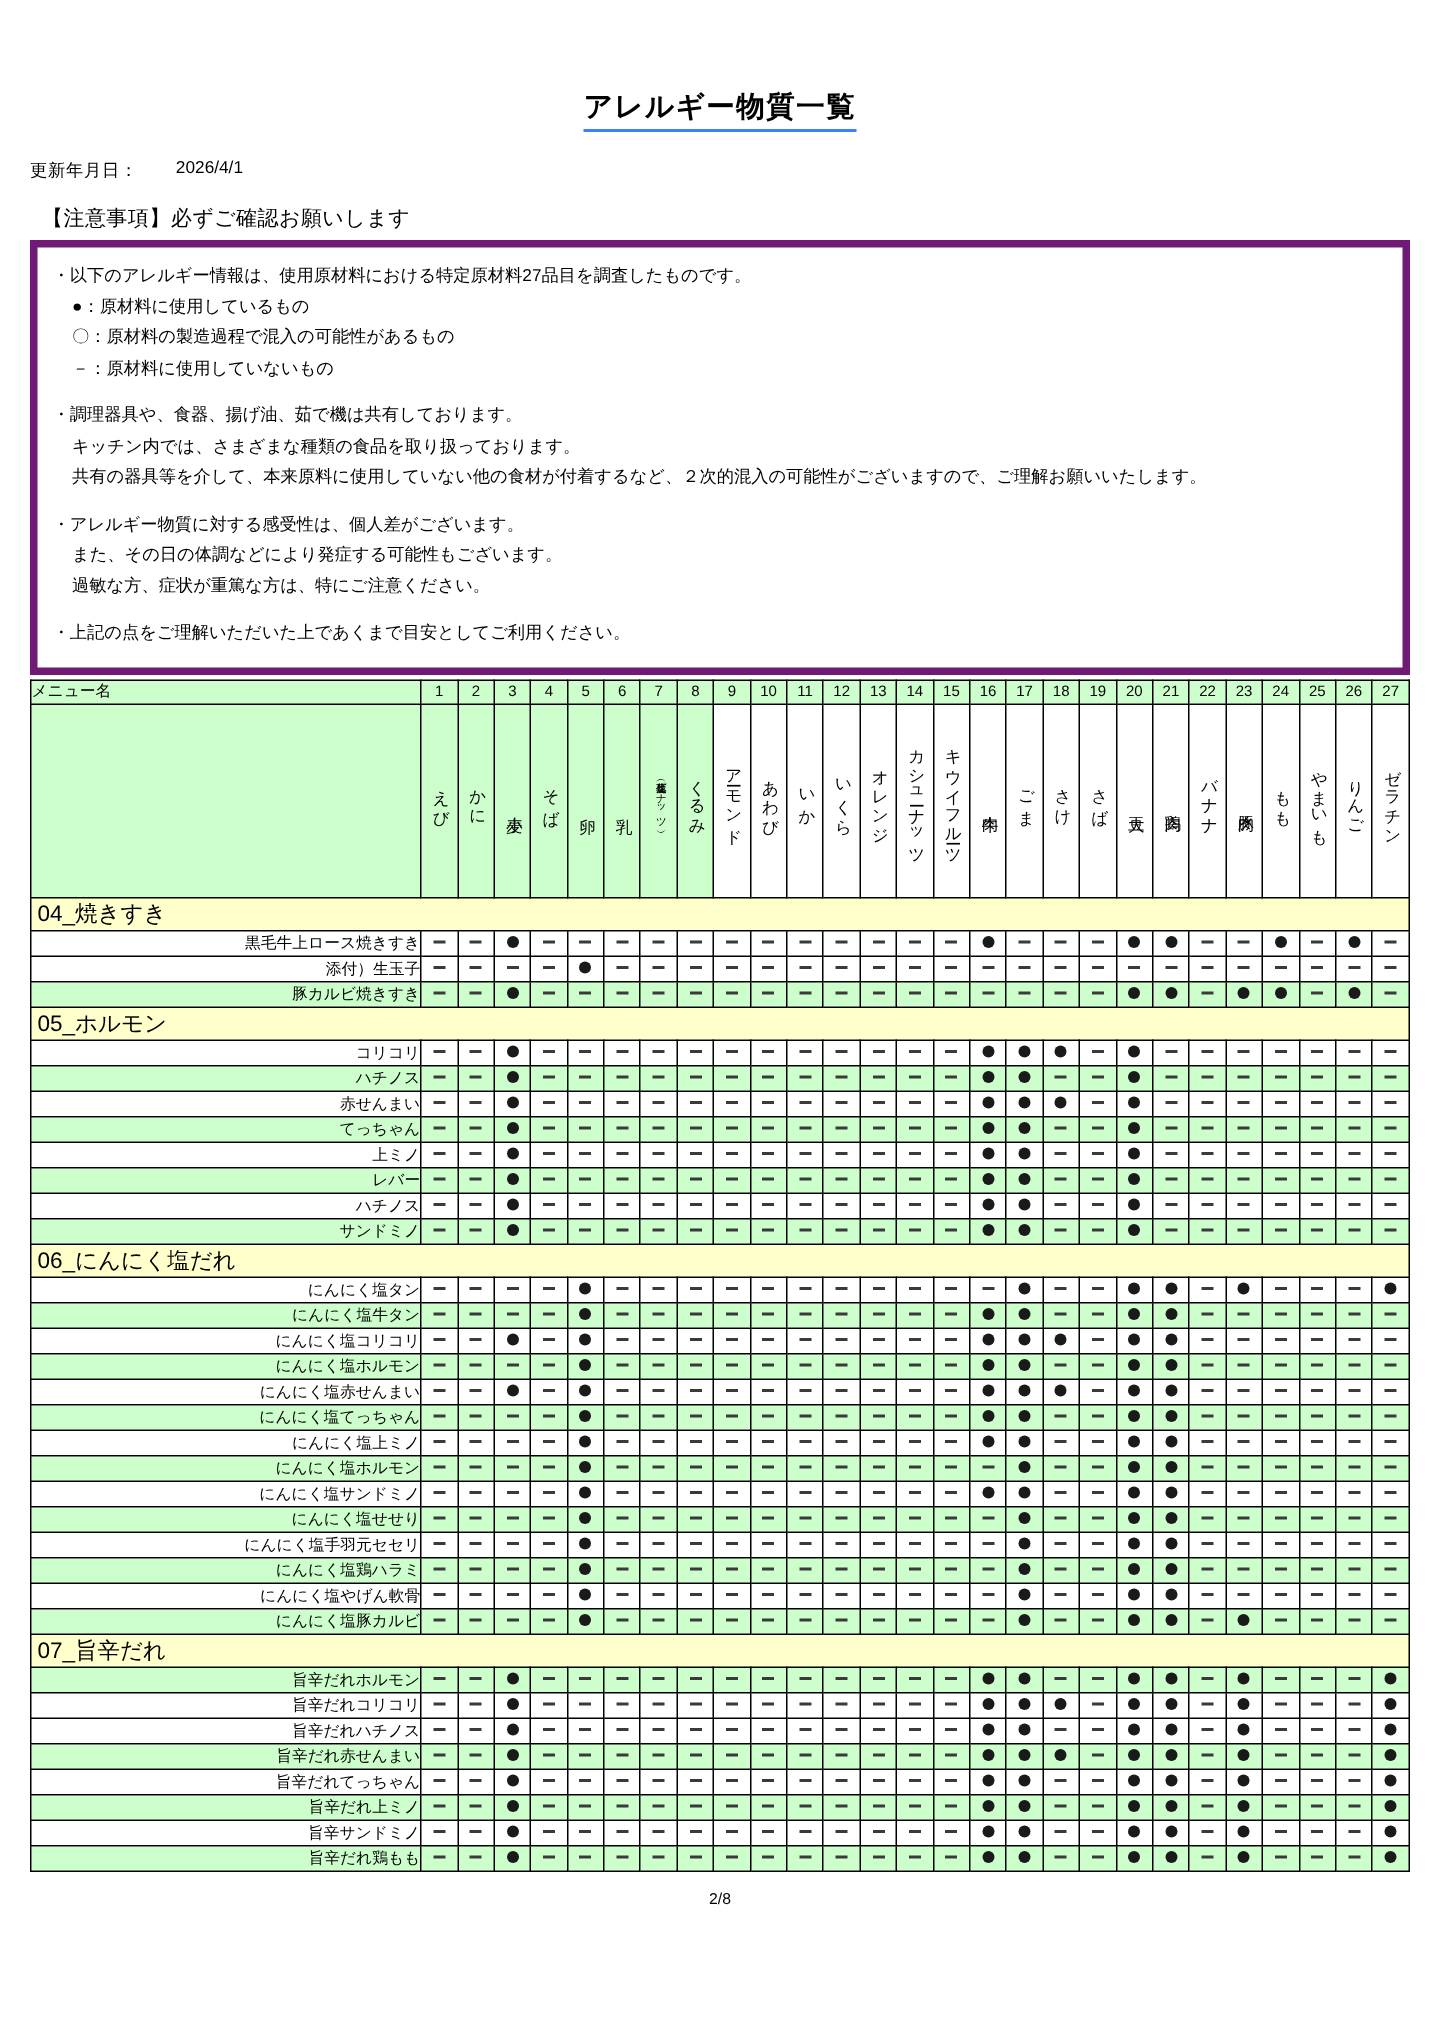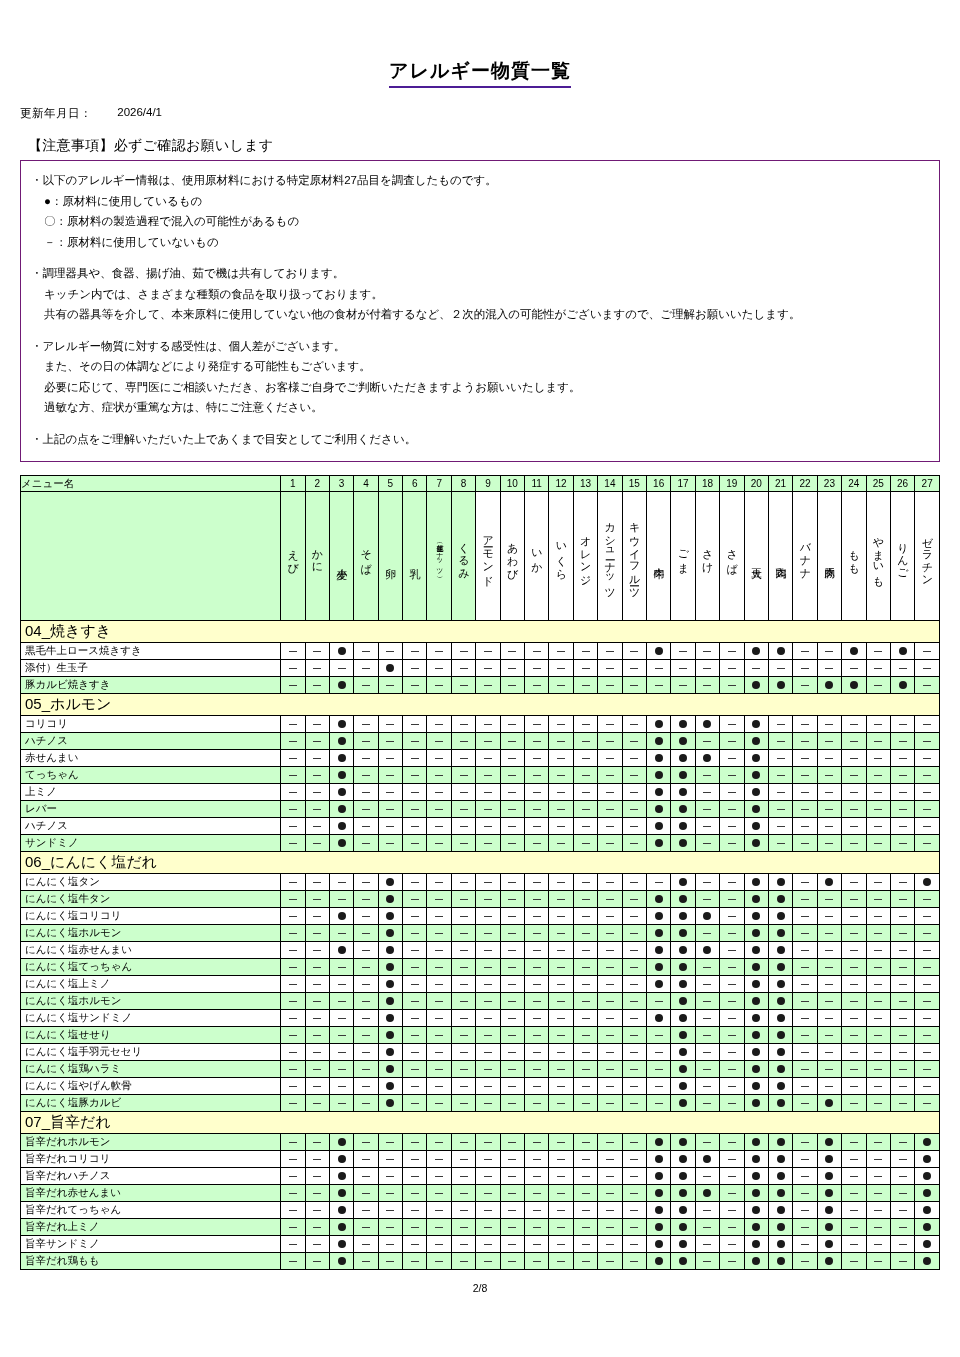--- a/index.html
+++ b/index.html
@@ -6,50 +6,50 @@
   body{
     width:960px;height:1357px;background:#ffffff;
     font-family:"Liberation Sans","DejaVu Sans",sans-serif;
     color:#000;-webkit-font-smoothing:none;
   }
   .page{position:relative;width:960px;height:1357px;box-sizing:border-box;padding:0 20px;}
 
   
   .title-wrap{text-align:center;padding-top:58px;}
   .title{display:inline-block;font-size:19px;font-weight:bold;letter-spacing:1px;
-         border-bottom:2px solid #4c1d95;padding-bottom:2px;}
+         border-bottom:2px solid #3b82f6;padding-bottom:2px;}
   .updated{display:flex;gap:6px;margin-top:18px;padding-right:22px;font-size:11.5px;}
   .updated .lbl{letter-spacing:.5px;}
   .updated .val{min-width:64px;text-align:right;}
 
   
   .notice-head{margin:16px 0 5px 8px;font-size:14px;letter-spacing:.3px;}
-  .notice-box{border:1px solid #701a75;padding:9px 10px 12px 10px;font-size:11.5px;line-height:20.5px;}
+  .notice-box{border:5px solid #701a75;padding:9px 10px 12px 10px;font-size:11.5px;line-height:20.5px;}
   .nl{white-space:pre;}
   .nl.ind1{padding-left:13px;}
   .nl.gap{height:11px;}
 
   
-  table.allergen{border-collapse:collapse;margin-top:13px;width:920px;table-layout:fixed;}
+  table.allergen{border-collapse:collapse;margin-top:3px;width:920px;table-layout:fixed;}
   table.allergen td,table.allergen th{border:1px solid #000;padding:0;font-weight:normal;}
 
   col.menu{width:260px;}
   col.num{width:24.4px;}
 
   .th-menu{background:#ccffcc;text-align:left;font-size:10.5px;padding:1px 0 1px 4px;height:15px;}
   .th-num{background:#ccffcc;text-align:center;font-size:10px;height:15px;}
   .th-name{height:128px;background:#ffffff;text-align:center;vertical-align:middle;
            font-size:11px;line-height:12.5px;}
   .th-name.g{background:#ccffcc;}
   .vt{writing-mode:vertical-rl;text-orientation:upright;display:inline-block;
       letter-spacing:.5px;white-space:nowrap;}
   .vt.small{font-size:7px;letter-spacing:0px;}
 
   tr.cat td{background:#ffffcc;text-align:left;font-size:15px;padding:1px 0 1px 4px;height:14px;}
-  tr.item td.menu{text-align:left;font-size:10.5px;padding:0 0 0 4px;height:16px;white-space:nowrap;overflow:hidden;}
+  tr.item td.menu{text-align:right;font-size:10.5px;padding:0 0 0 4px;height:16px;white-space:nowrap;overflow:hidden;}
   tr.item td.cell{text-align:center;height:16px;font-size:10px;line-height:14px;}
   tr.item.alt td{background:#ccffcc;}
   tr.item td{background:#ffffff;}
 
   .dot{display:inline-block;width:8px;height:8px;border-radius:50%;background:#1a1a1a;vertical-align:middle;}
   .dash{display:inline-block;width:8px;height:1.4px;background:#3a3a3a;vertical-align:middle;}
 
   .footer{text-align:center;font-size:10.5px;margin-top:12px;}
 </style>
 </head>
@@ -72,21 +72,20 @@
       <div class="nl ind1">●：原材料に使用しているもの</div>
       <div class="nl ind1">〇：原材料の製造過程で混入の可能性があるもの</div>
       <div class="nl ind1">－：原材料に使用していないもの</div>
       <div class="nl gap"></div>
       <div class="nl">・調理器具や、食器、揚げ油、茹で機は共有しております。</div>
       <div class="nl ind1">キッチン内では、さまざまな種類の食品を取り扱っております。</div>
       <div class="nl ind1">共有の器具等を介して、本来原料に使用していない他の食材が付着するなど、２次的混入の可能性がございますので、ご理解お願いいたします。</div>
       <div class="nl gap"></div>
       <div class="nl">・アレルギー物質に対する感受性は、個人差がございます。</div>
       <div class="nl ind1">また、その日の体調などにより発症する可能性もございます。</div>
-      <div class="nl ind1">必要に応じて、専門医にご相談いただき、お客様ご自身でご判断いただきますようお願いいたします。</div>
       <div class="nl ind1">過敏な方、症状が重篤な方は、特にご注意ください。</div>
       <div class="nl gap"></div>
       <div class="nl">・上記の点をご理解いただいた上であくまで目安としてご利用ください。</div>
     </div>
 
   <table class="allergen">
     <colgroup id="colgroup">
         <col class="menu">
         <col class="num">
         <col class="num">

